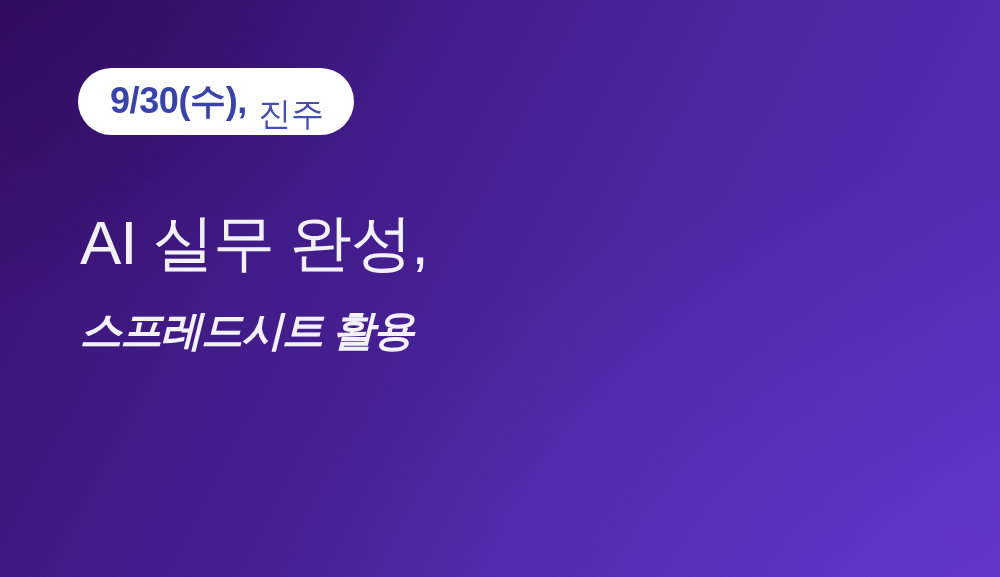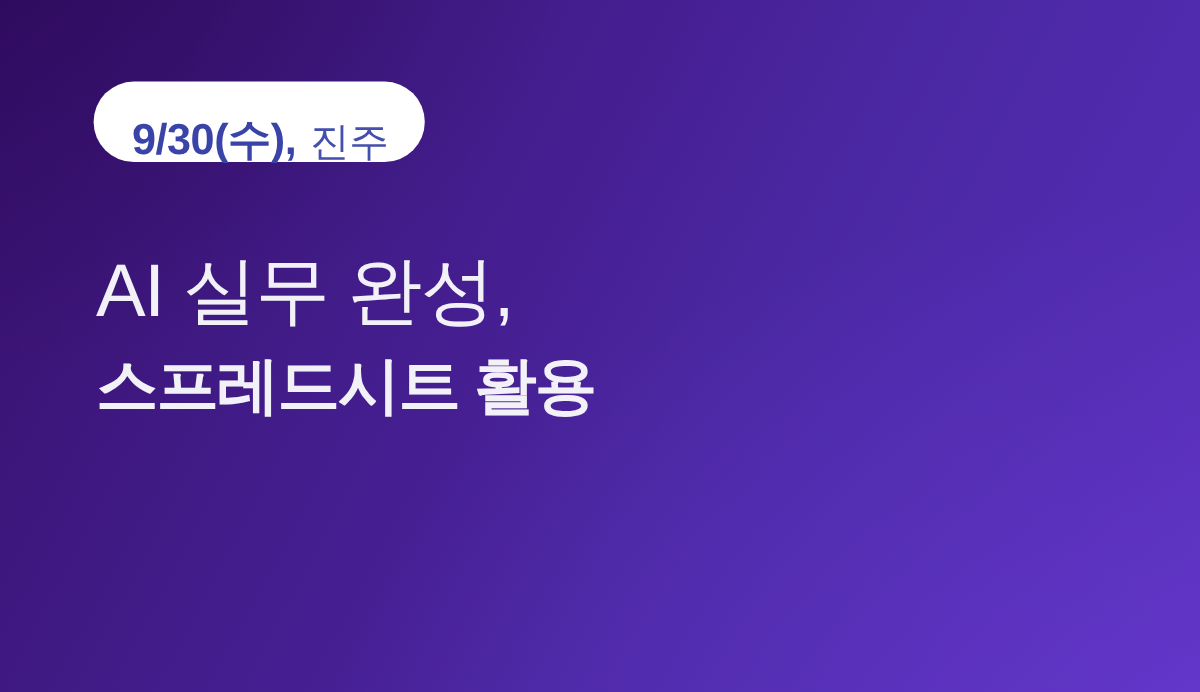--- a/index.html
+++ b/index.html
@@ -64,21 +64,21 @@
 
   
   .date-badge {
     position: absolute;
     left: 78px;
     top: 68px;
     height: 67px;
     box-sizing: border-box;
     padding: 0 30px 0 32px;
     display: flex;
-    align-items: flex-end;
+    align-items: center;
     gap: 0;
     background: #ffffff;
     border-radius: 999px;
     white-space: nowrap;
     line-height: 1;
   }
 
   .date-badge-date {
     font-size: 36px;
     font-weight: 700;
@@ -118,27 +118,28 @@
 
   .headline-line {
     display: block;
     white-space: nowrap;
   }
 
   .headline-line-1 {
     font-size: 62px;
     font-weight: 300;
     letter-spacing: -1.2px;
-    margin-bottom: 22px;
+    margin-bottom: 36px;
   }
 
   .headline-line-2 {
-    font-size: 52px;
+    font-size: 42px;
     font-weight: 700;
     letter-spacing: -1.6px;
+    font-style: italic;
   }
 </style>
 </head>
 <body>
 
 <div class="stage">
 
   <div class="bg-gradient"></div>
   <div class="bg-bloom"></div>
   <div class="bg-corner-shade"></div>

